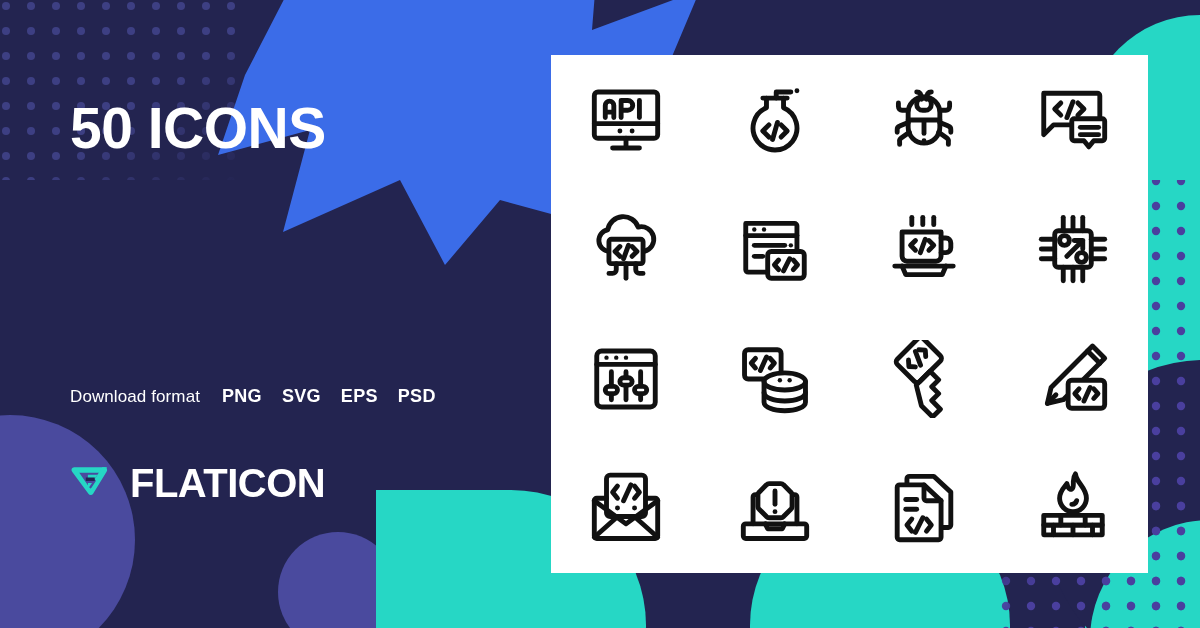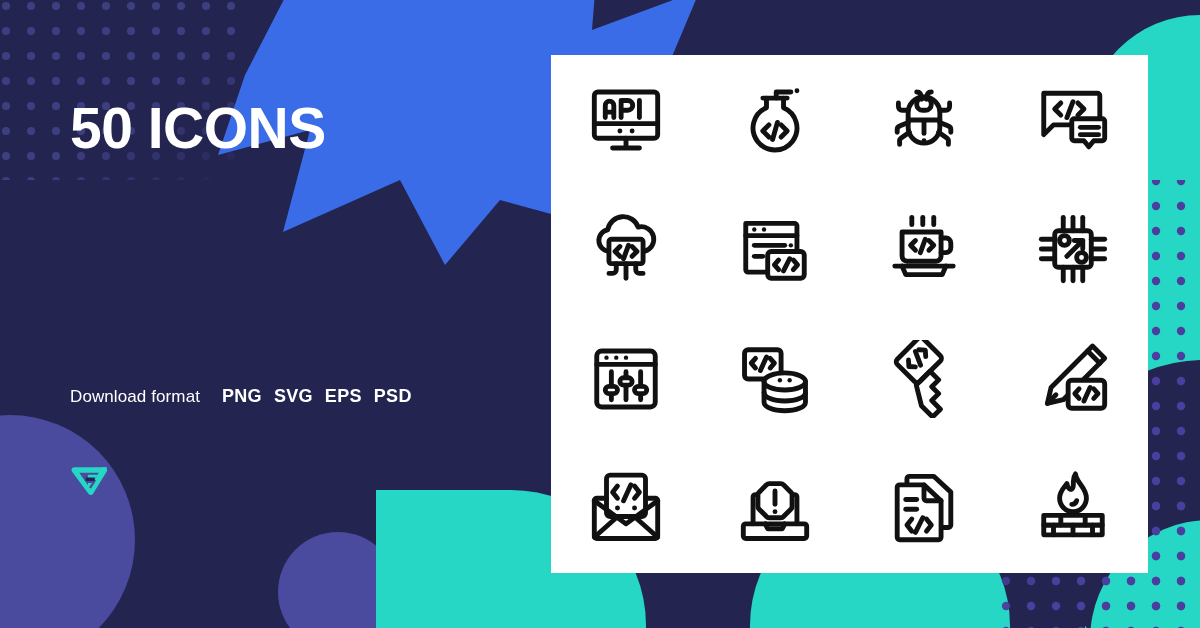--- a/index.html
+++ b/index.html
@@ -25,21 +25,21 @@
   .subtitle{
     position:absolute;top:206px;left:0;width:400px;
     font-size:32px;font-weight:normal;color:#ffffff;
     line-height:1.68;letter-spacing:0.1px;
   }
   .formats{
     position:absolute;top:362px;left:0;
     display:flex;align-items:center;white-space:nowrap;margin-top:24px;
   }
   .formats .fmt-label{font-size:17px;color:#ffffff;font-weight:normal;letter-spacing:0.1px;}
-  .formats .fmt-list{margin-left:22px;display:flex;gap:12px;}
+  .formats .fmt-list{margin-left:22px;display:flex;gap:20px;}
   .formats .fmt{font-size:18px;color:#ffffff;font-weight:bold;letter-spacing:0.3px;}
 
   .brand{position:absolute;top:461px;left:0;display:flex;align-items:center;}
   .brand-mark{width:44px;height:44px;flex:0 0 auto;}
   .brand-name{
     margin-left:16px;font-size:40px;font-weight:bold;color:#ffffff;
     letter-spacing:-0.5px;line-height:1;
   }
 
   
@@ -155,20 +155,21 @@
     <div class="brand">
       <span class="brand-mark">
         <svg viewBox="0 0 64 64" width="44" height="44" xmlns="http://www.w3.org/2000/svg">
           <path fill="#26d7c5" d="M6 9 h44 a4 4 0 0 1 3.4 6.1 L33.6 47.6 a4 4 0 0 1 -6.8 0 L3.1 15.6 A4 4 0 0 1 6 9 Z
                                     M13.5 17 L28.5 39 a1.6 1.6 0 0 0 2.7 0 L45.4 17 Z"></path>
           <path fill="#26d7c5" d="M20 20 h20 l-5.5 8 h-8.5 v4 h6 l-5 7.4 -1 -1.5 V20 Z"></path>
           <path fill="#26d7c5" d="M47 9 h7 l-14.5 22.5 -3.6 -5.4 Z"></path>
           <rect x="23" y="24" width="13" height="5" fill="#232450"></rect>
         </svg>
       </span>
+      <span class="brand-name">FLATICON</span>
     </div>
   </div>
 
   <div class="card">
 
     <div class="cell">
       <svg viewBox="0 0 64 64" fill="none" stroke="#111" stroke-width="4" stroke-linecap="round" stroke-linejoin="round">
         <rect x="6" y="9" width="52" height="38" rx="3"></rect>
         <line x1="6" y1="35" x2="58" y2="35"></line>
         <circle cx="27" cy="41" r="2" fill="#111" stroke="none"></circle>

